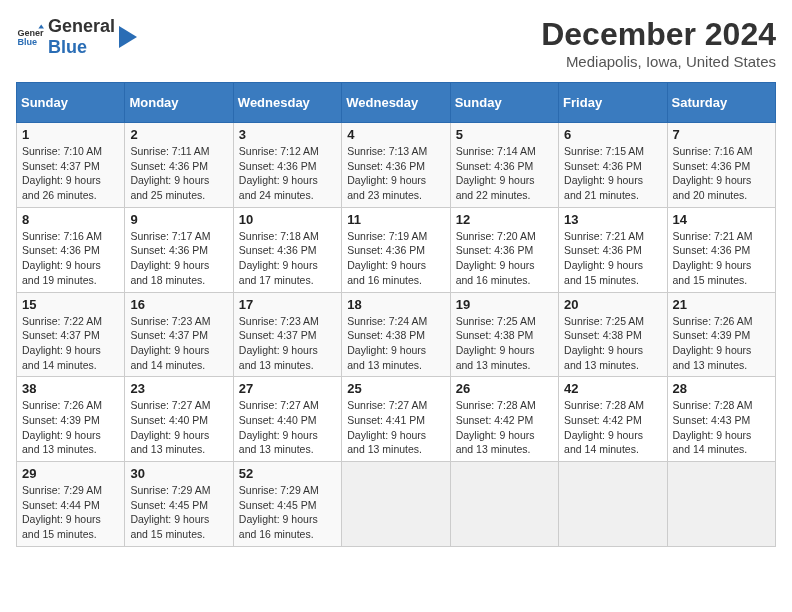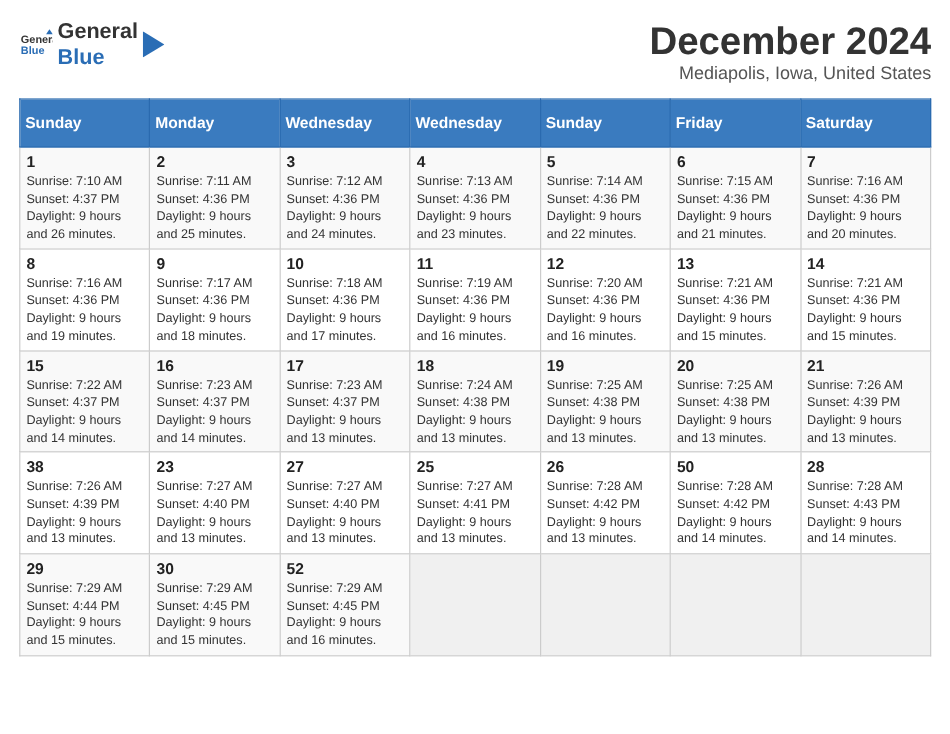--- a/index.html
+++ b/index.html
@@ -323,21 +323,21 @@
       </td>
         <td>
         <span class="day-number">26</span>
         <div class="day-info">
           Sunrise: 7:28 AM<br>
           Sunset: 4:42 PM<br>
           Daylight: 9 hours and 13 minutes.
         </div>
       </td>
         <td>
-        <span class="day-number">50</span>
+        <span class="day-number">42</span>
         <div class="day-info">
           Sunrise: 7:28 AM<br>
           Sunset: 4:42 PM<br>
           Daylight: 9 hours and 14 minutes.
         </div>
       </td>
         <td>
         <span class="day-number">28</span>
         <div class="day-info">
           Sunrise: 7:28 AM<br>

